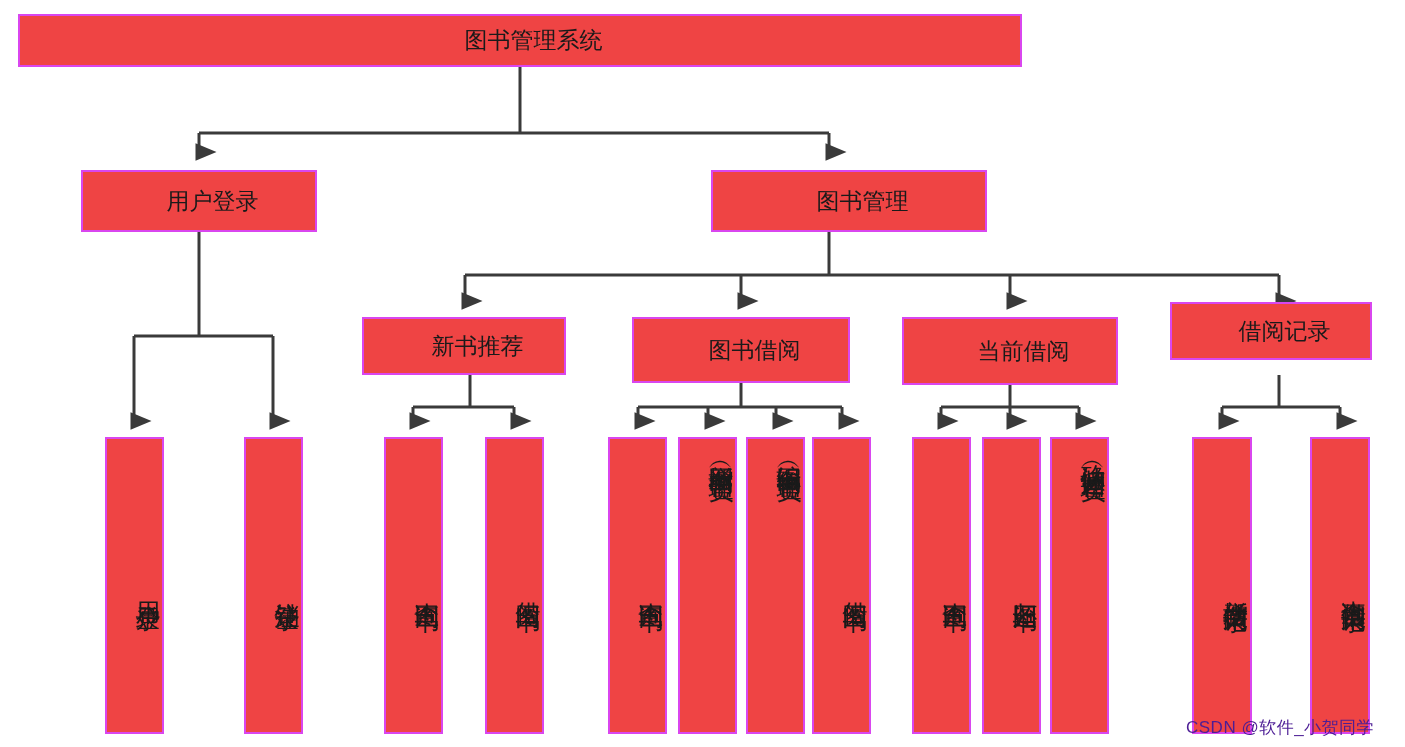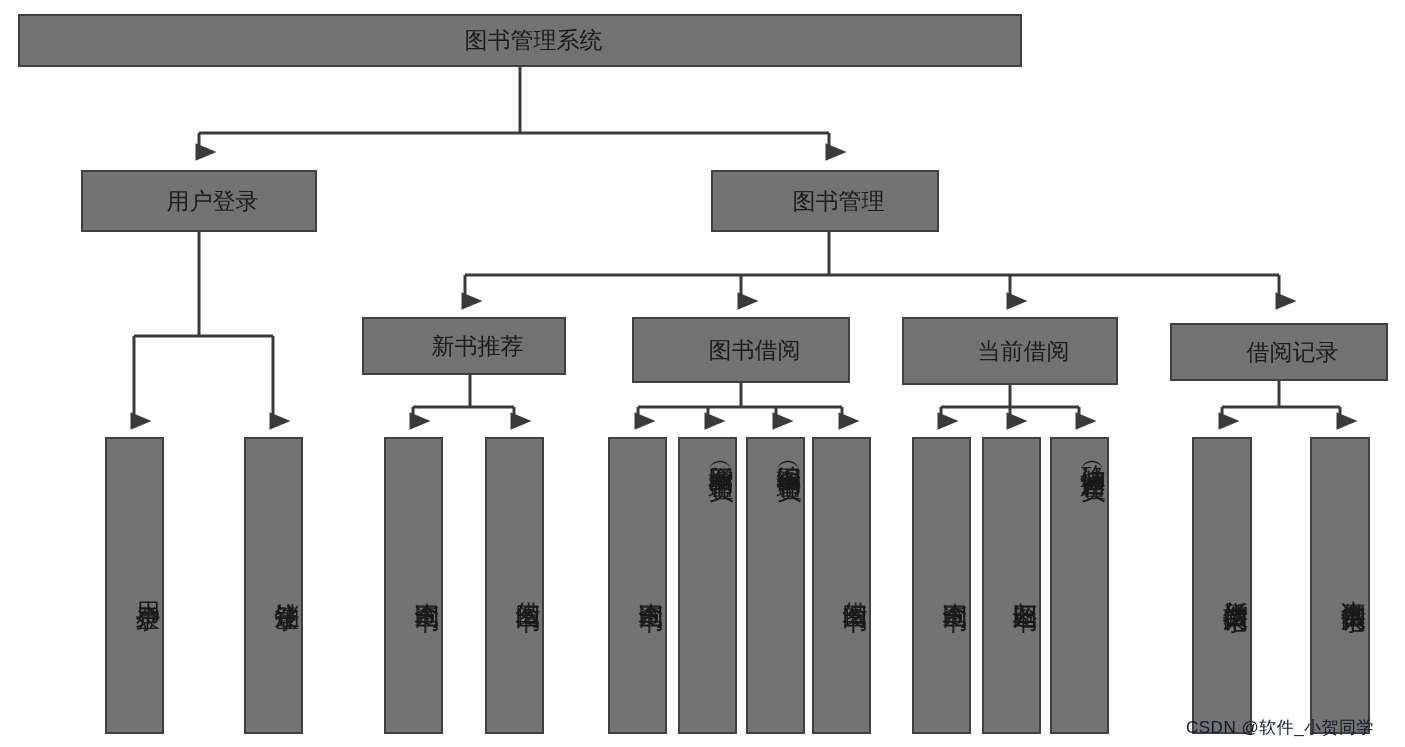--- a/index.html
+++ b/index.html
@@ -19,22 +19,22 @@
     position: absolute;
     left: 0;
     top: 0;
     width: 1405px;
     height: 747px;
     pointer-events: none;
   }
   .node {
     position: absolute;
     box-sizing: border-box;
-    background: #737373;
-    border: 2px solid #404040;
+    background: #ef4444;
+    border: 2px solid #d946ef;
     display: flex;
     align-items: center;
     justify-content: center;
     color: #1a1a1a;
     padding-left: 27px;
   }
   .node .lbl {
     display: block;
     text-align: center;
     line-height: 1.08;
@@ -63,21 +63,21 @@
   }
   .node.leaf.centered {
     align-items: center;
     padding-top: 0;
   }
   #watermark {
     position: absolute;
     left: 1186px;
     top: 716px;
     font-size: 17px;
-    color: #0f172a;
+    color: #4c1d95;
     white-space: nowrap;
     letter-spacing: 0.5px;
   }
 </style>
 </head>
 <body>
 
 <div id="canvas">
 
   <svg id="connectors" viewBox="0 0 1405 747" xmlns="http://www.w3.org/2000/svg">
@@ -130,34 +130,34 @@
     </g>
   </svg>
 
   <div class="node root horiz" style="left:18px; top:14px; width:1004px; height:53px;">
     <span class="lbl">图书管理系统</span>
   </div>
 
   <div class="node horiz" style="left:81px; top:170px; width:236px; height:62px;">
     <span class="lbl">用户登录</span>
   </div>
-  <div class="node horiz" style="left:711px; top:170px; width:228px; height:62px;">
+  <div class="node horiz" style="left:711px; top:170px; width:276px; height:62px;">
     <span class="lbl">图书管理</span>
   </div>
 
   <div class="node horiz" style="left:362px; top:317px; width:204px; height:58px;">
     <span class="lbl">新书推荐</span>
   </div>
   <div class="node horiz" style="left:632px; top:317px; width:218px; height:66px;">
     <span class="lbl">图书借阅</span>
   </div>
   <div class="node horiz" style="left:902px; top:317px; width:216px; height:68px;">
     <span class="lbl">当前借阅</span>
   </div>
-  <div class="node horiz" style="left:1170px; top:323px; width:218px; height:58px;">
+  <div class="node horiz" style="left:1170px; top:302px; width:202px; height:58px;">
     <span class="lbl">借阅记录</span>
   </div>
 
   <div class="node leaf centered" style="left:105px; top:437px; width:59px; height:297px;">
     <span class="lbl">用户登录</span>
   </div>
   <div class="node leaf centered" style="left:244px; top:437px; width:59px; height:297px;">
     <span class="lbl">注销登录</span>
   </div>
 

